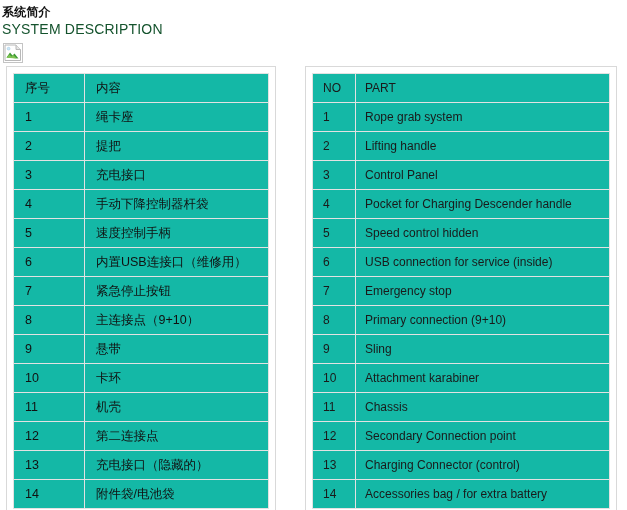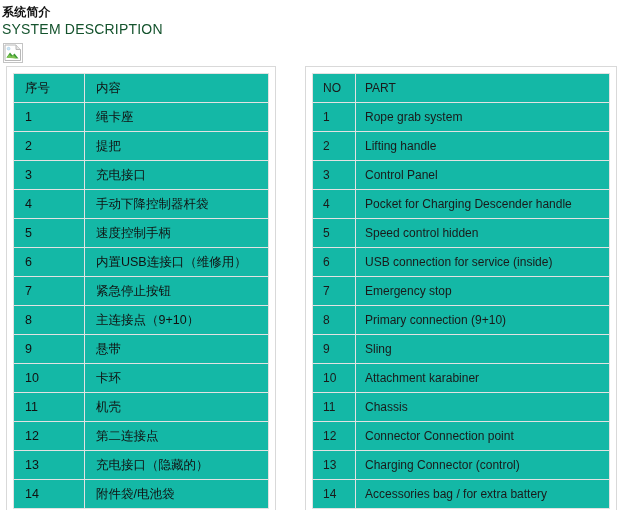--- a/index.html
+++ b/index.html
@@ -270,21 +270,21 @@
           <tr>
             <td class="cell-no">10</td>
             <td class="cell-part">Attachment karabiner</td>
           </tr>
           <tr>
             <td class="cell-no">11</td>
             <td class="cell-part">Chassis</td>
           </tr>
           <tr>
             <td class="cell-no">12</td>
-            <td class="cell-part">Connector Connection point</td>
+            <td class="cell-part">Secondary Connection point</td>
           </tr>
           <tr>
             <td class="cell-no">13</td>
             <td class="cell-part">Charging Connector (control)</td>
           </tr>
           <tr>
             <td class="cell-no">14</td>
             <td class="cell-part">Accessories bag / for extra battery</td>
           </tr>
         </tbody>

